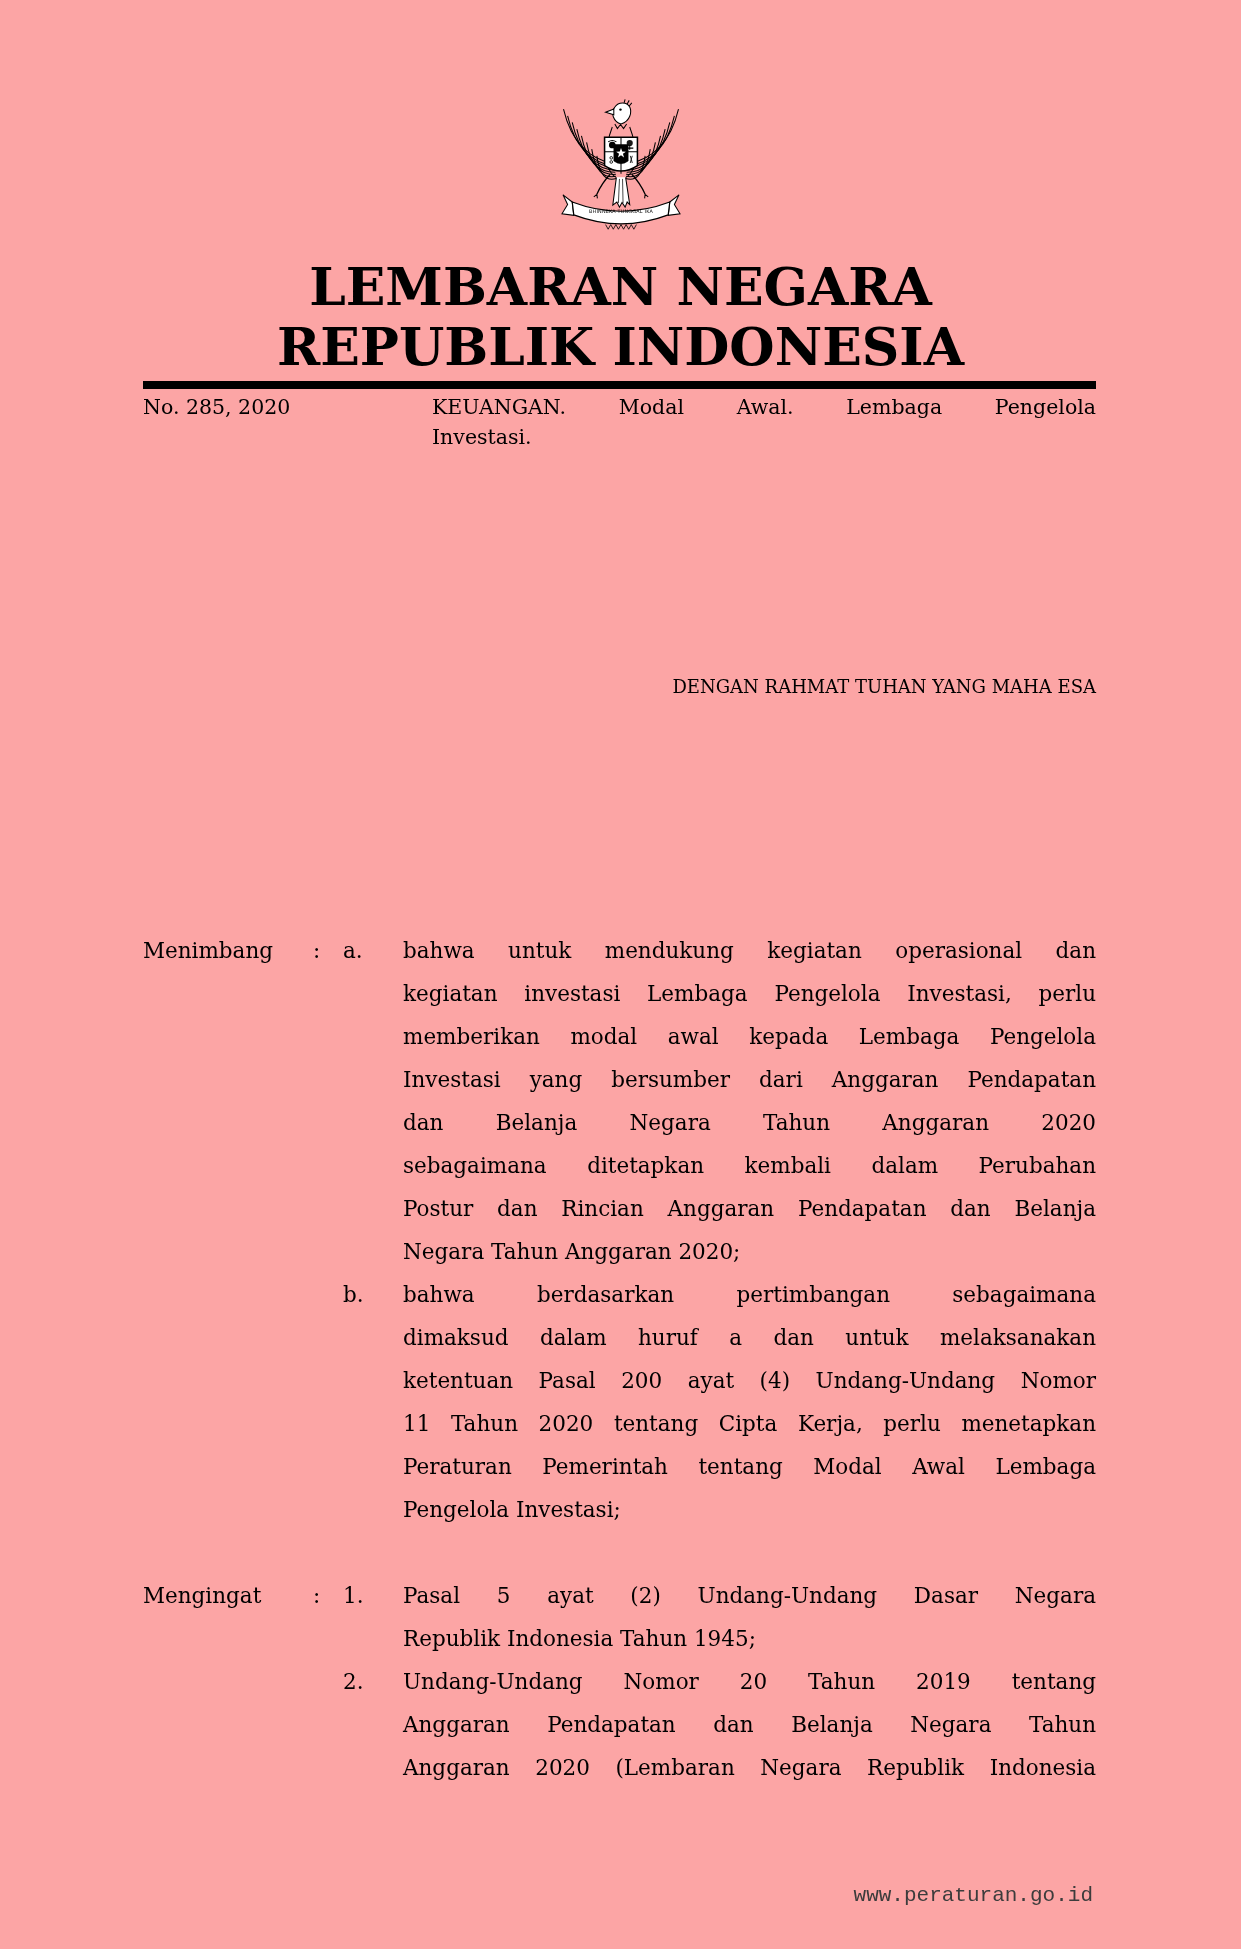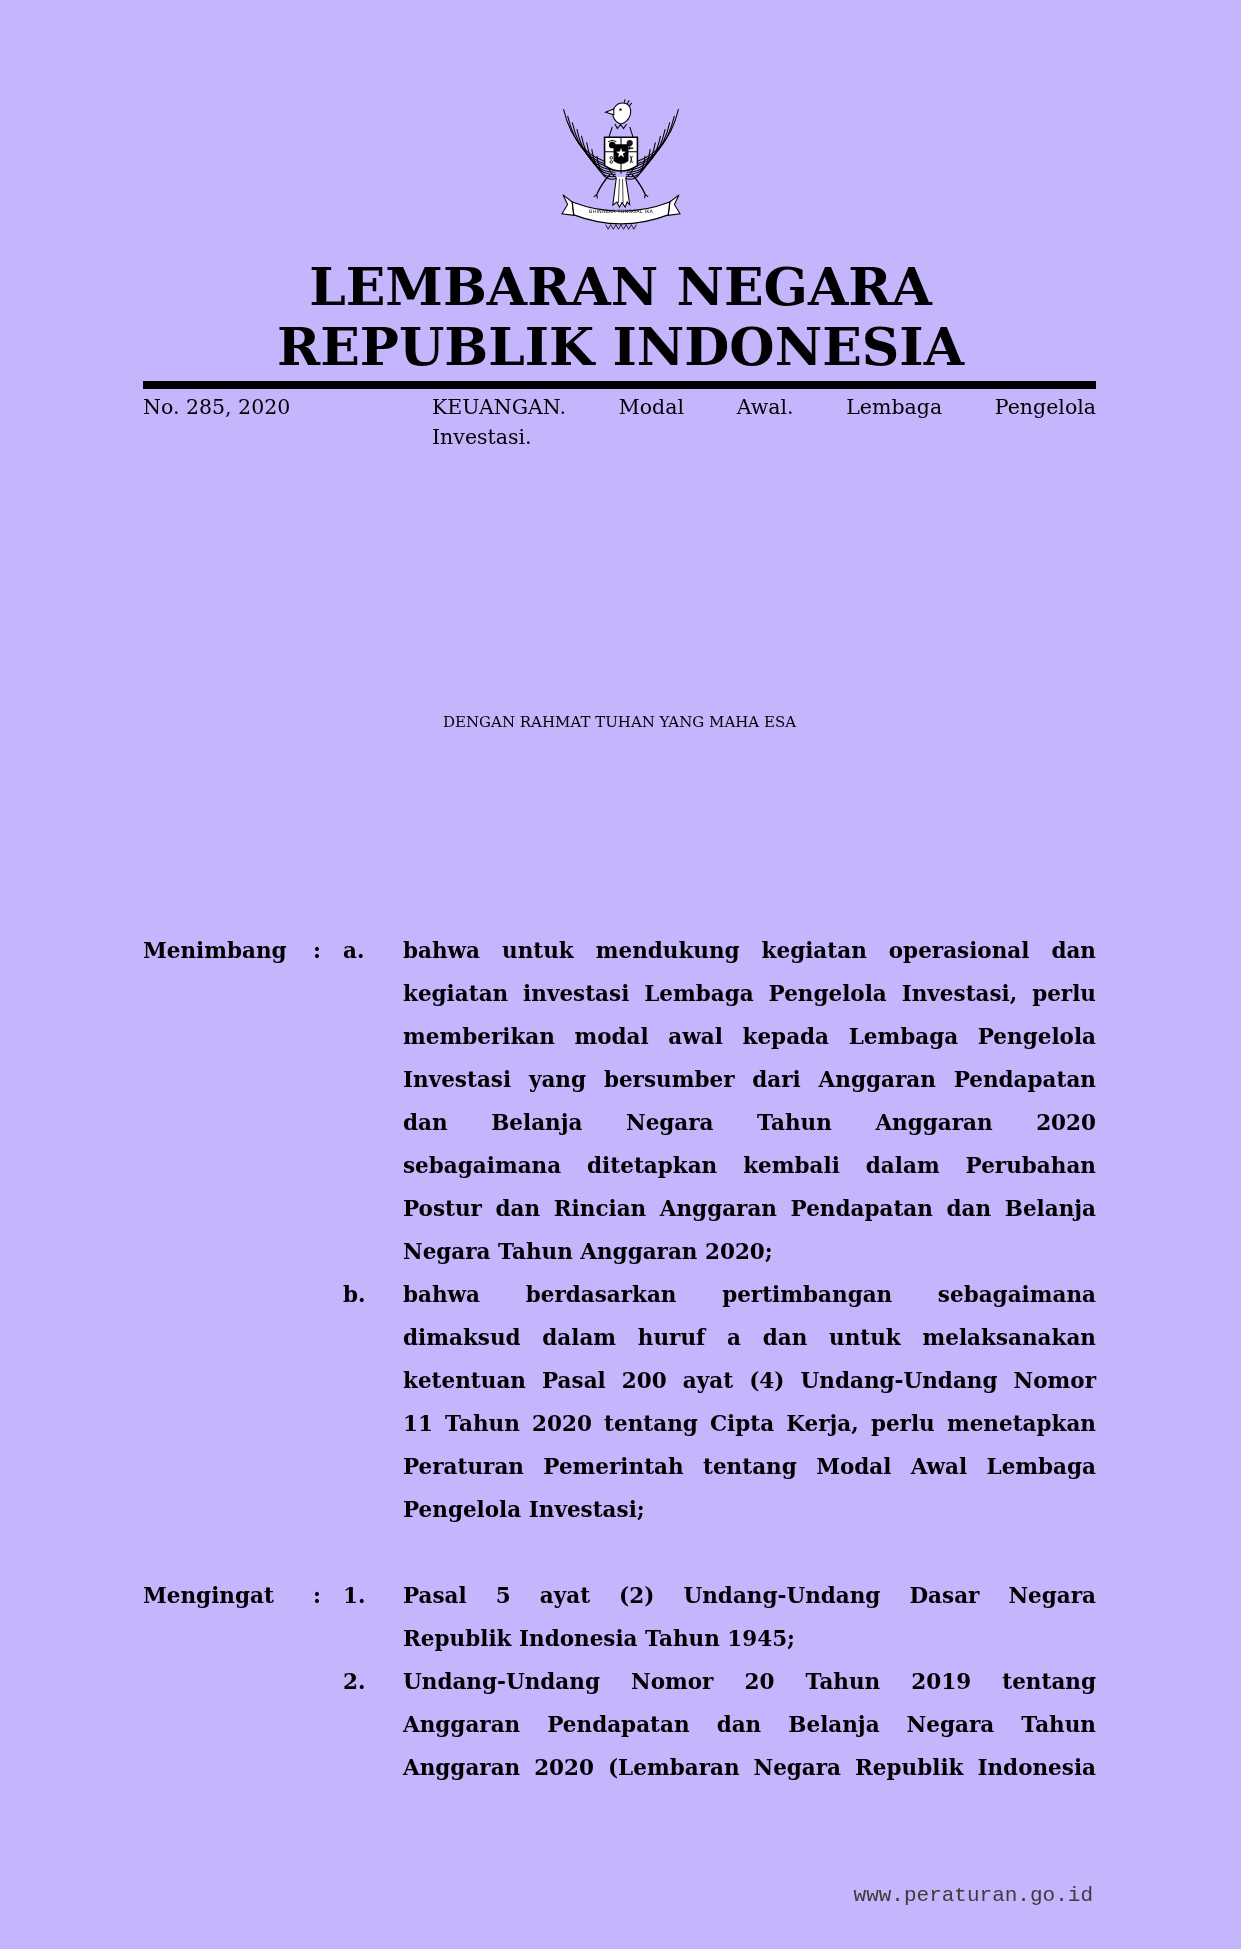--- a/index.html
+++ b/index.html
@@ -1,20 +1,20 @@
 <!DOCTYPE html>
 <html><head>
 <meta charset="utf-8">
 <style>
   html,body{margin:0;padding:0;background:#888;}
   .page{
     position:relative;
     width:1241px;height:1949px;
     margin:0 auto;
-    background:#c4b5fd;
+    background:#fca5a5;
     font-family:"DejaVu Serif", serif;
     color:#000;
     overflow:hidden;
   }
   
   .emblem-wrap{position:absolute;top:86px;left:0;width:100%;display:flex;justify-content:center;}
   
   .masthead-title{
     position:absolute;top:257px;left:0;width:100%;
     text-align:center;font-weight:bold;font-size:52px;line-height:60px;
@@ -25,30 +25,30 @@
     position:absolute;top:392px;left:143px;width:953px;
     font-size:20.5px;line-height:30px;
   }
   .header-grid{display:grid;grid-template-columns:289px 664px;}
   .subject .jline{width:664px;}
   
   .doc-title{
     position:absolute;top:483px;left:143px;width:953px;
     text-align:center;font-size:21.5px;line-height:43px;
   }
-  .invocation{position:absolute;top:701px;left:143px;width:953px;text-align:center;font-size:15px;line-height:43px;}
+  .invocation{position:absolute;top:665px;left:143px;width:953px;text-align:right;font-size:18px;line-height:43px;}
   .salutation{position:absolute;top:784px;left:143px;width:953px;text-align:center;font-size:21.5px;line-height:43px;}
   
   .clause{
     position:absolute;left:143px;width:953px;
     font-size:21.5px;line-height:43px;
   }
   .clause.considerations{top:929px;}
   .clause.legal-basis{top:1574px;}
-  .clause-grid{display:grid;grid-template-columns:170px 30px 1fr;font-weight:bold;}
+  .clause-grid{display:grid;grid-template-columns:170px 30px 1fr;}
   .clause-label{grid-column:1;}
   .clause-colon{grid-column:2;}
   .clause-items{grid-column:3;}
   .clause-item{display:grid;grid-template-columns:60px 693px;}
   .clause-marker{grid-column:1;}
   .clause-lines{grid-column:2;}
   .jline{text-align:justify;text-align-last:justify;}
   .jline.endline{text-align-last:left;}
   
   .footer-url{

